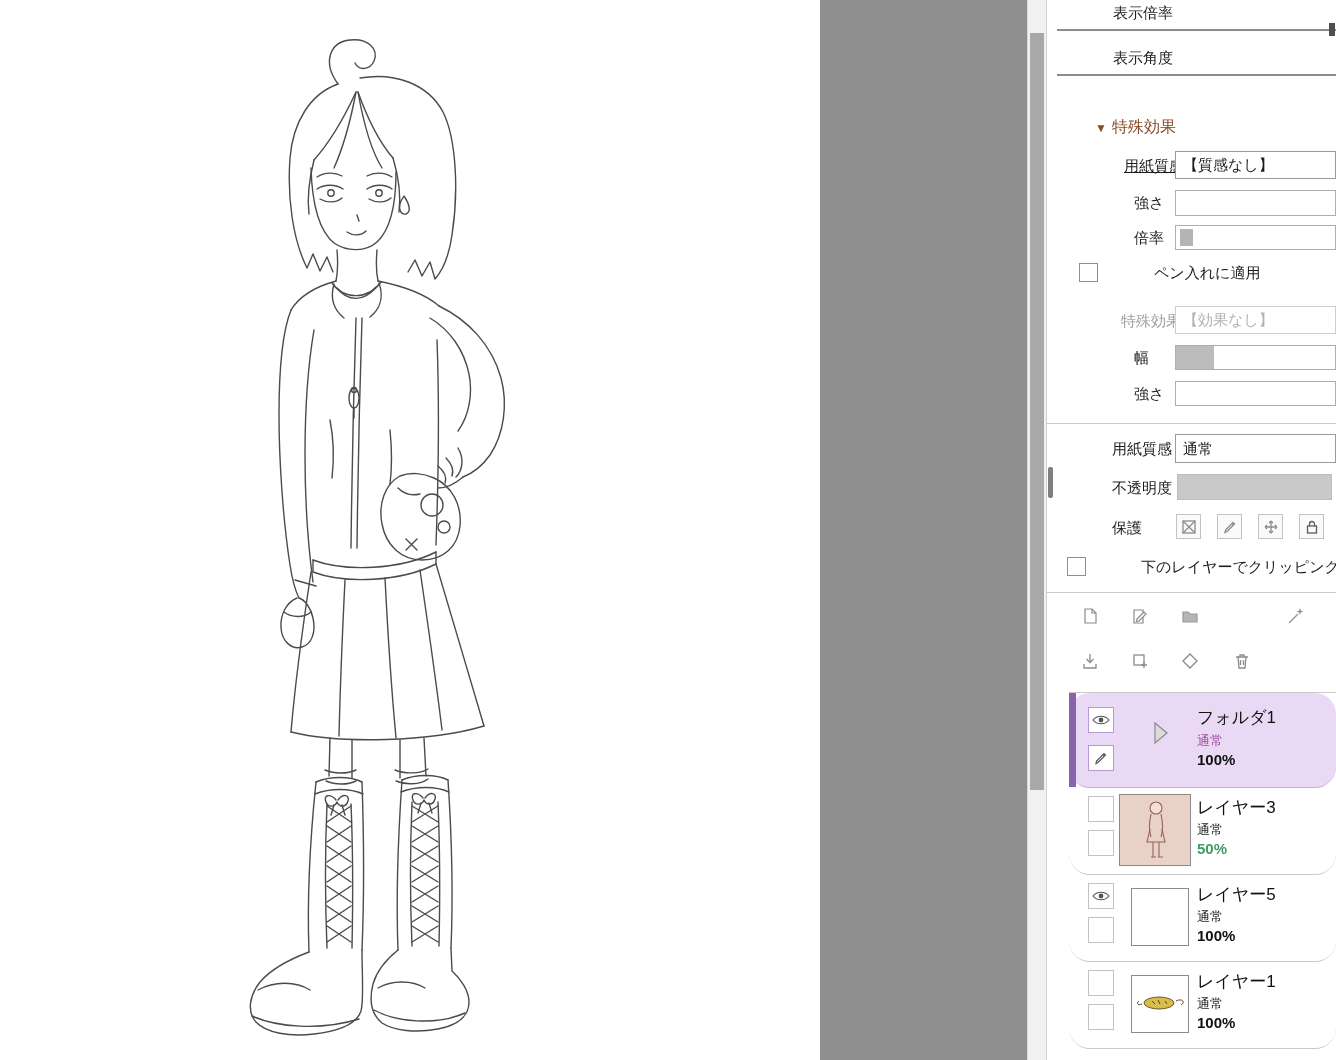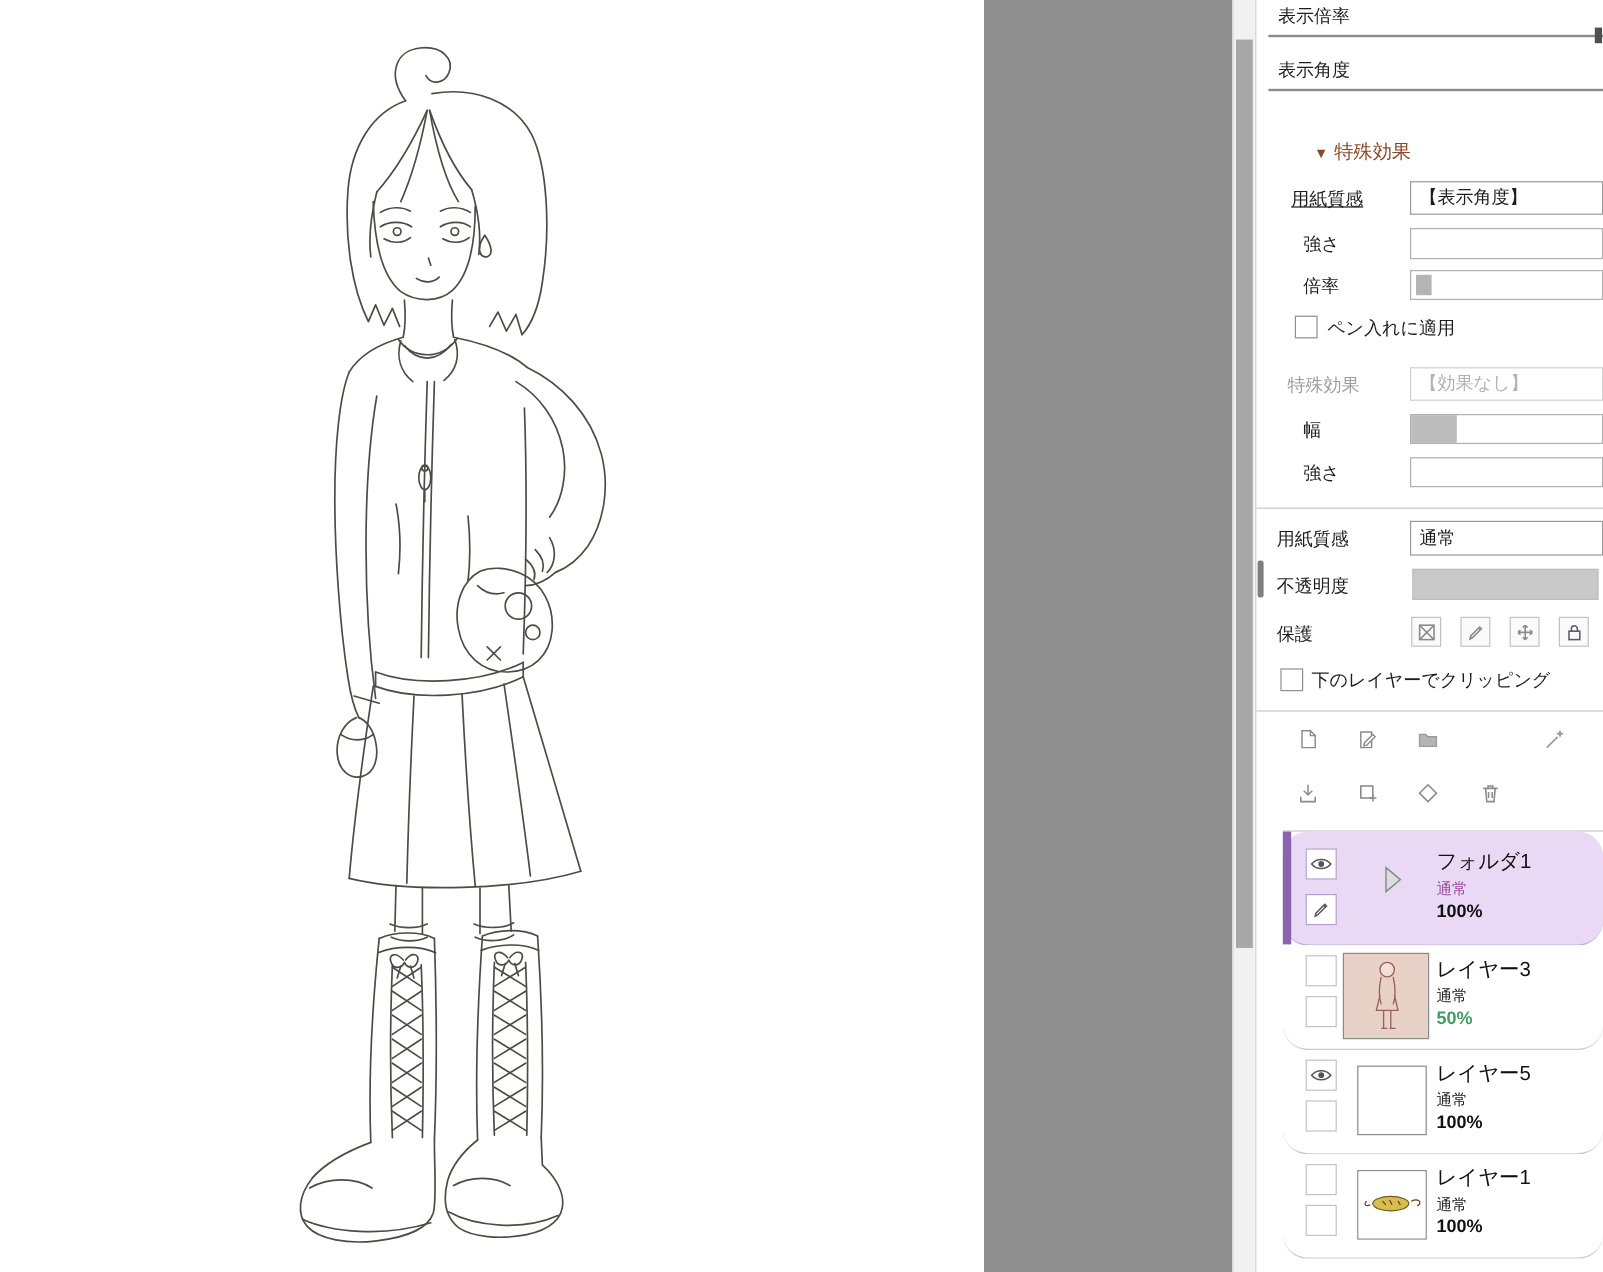--- a/index.html
+++ b/index.html
@@ -8,21 +8,21 @@
   .abs{position:absolute;}
   
   .canvas{left:0;top:0;width:820px;height:1060px;background:#ffffff;}
   .surround{left:820px;top:0;width:207px;height:1060px;background:#8f8f8f;}
   
   .vscroll{left:1027px;top:0;width:19px;height:1060px;background:#f1f1f1;border-left:1px solid #d6d6d6;box-sizing:border-box;}
   .vscroll-thumb{position:absolute;left:2px;width:14px;top:33px;height:757px;background:#a8a8a8;}
   
   .panel{left:1046px;top:0;width:290px;height:1060px;background:#ffffff;border-left:1px solid #d0d0d0;box-sizing:border-box;}
   .panel-scroll-thumb{position:absolute;left:1px;top:467px;width:5px;height:31px;background:#7f7f7f;border-radius:2px;}
-  .lbl{position:absolute;font-size:15px;color:#1c1c1c;white-space:nowrap;}
+  .lbl{position:absolute;font-size:15px;color:#1c1c1c;white-space:nowrap;margin-left:48px;}
   .lbl.dis{color:#9e9e9e;}
   .hline{position:absolute;left:10px;right:0;height:2px;background:#8c8c8c;}
   .tick{position:absolute;width:6px;height:13px;background:#4f4f4f;}
   .sec-hdr{position:absolute;left:12px;font-size:16px;color:#8a4a28;white-space:nowrap;margin-left:36px;}
   .sec-hdr .tri{font-size:12px;margin-right:5px;}
   .dd{position:absolute;left:128px;right:0;height:28px;border:1px solid #9a9a9a;background:#fff;
       font-size:15px;line-height:26px;padding-left:7px;box-sizing:border-box;color:#1c1c1c;white-space:nowrap;overflow:hidden;}
   .dd.dis{border-color:#cfcfcf;color:#b3b3b3;}
   .track{position:absolute;left:128px;right:0;height:25px;border:1px solid #aeaeae;background:#fff;box-sizing:border-box;}
   .track .thumb{position:absolute;left:4px;top:3px;width:13px;height:17px;background:#b4b4b4;}
@@ -180,21 +180,21 @@
     <div class="lbl" style="left:18px;top:4px;">表示倍率</div>
     <div class="hline" style="top:29px;"></div>
     <div class="tick" style="left:282px;top:23px;"></div>
 
     <div class="lbl" style="left:18px;top:49px;">表示角度</div>
     <div class="hline" style="top:74px;"></div>
 
     <div class="sec-hdr" style="top:117px;"><span class="tri">▼</span><span>特殊効果</span></div>
 
     <div class="lbl" style="left:29px;top:157px;text-decoration:underline;">用紙質感</div>
-    <div class="dd" style="top:151px;">【表示角度】</div>
+    <div class="dd" style="top:151px;">【質感なし】</div>
 
     <div class="lbl" style="left:39px;top:194px;">強さ</div>
     <div class="track" style="top:190px;height:26px;"></div>
 
     <div class="lbl" style="left:39px;top:229px;">倍率</div>
     <div class="track" style="top:225px;">
       <div class="thumb"></div>
     </div>
 
     <div class="chk" style="left:32px;top:263px;"></div>

